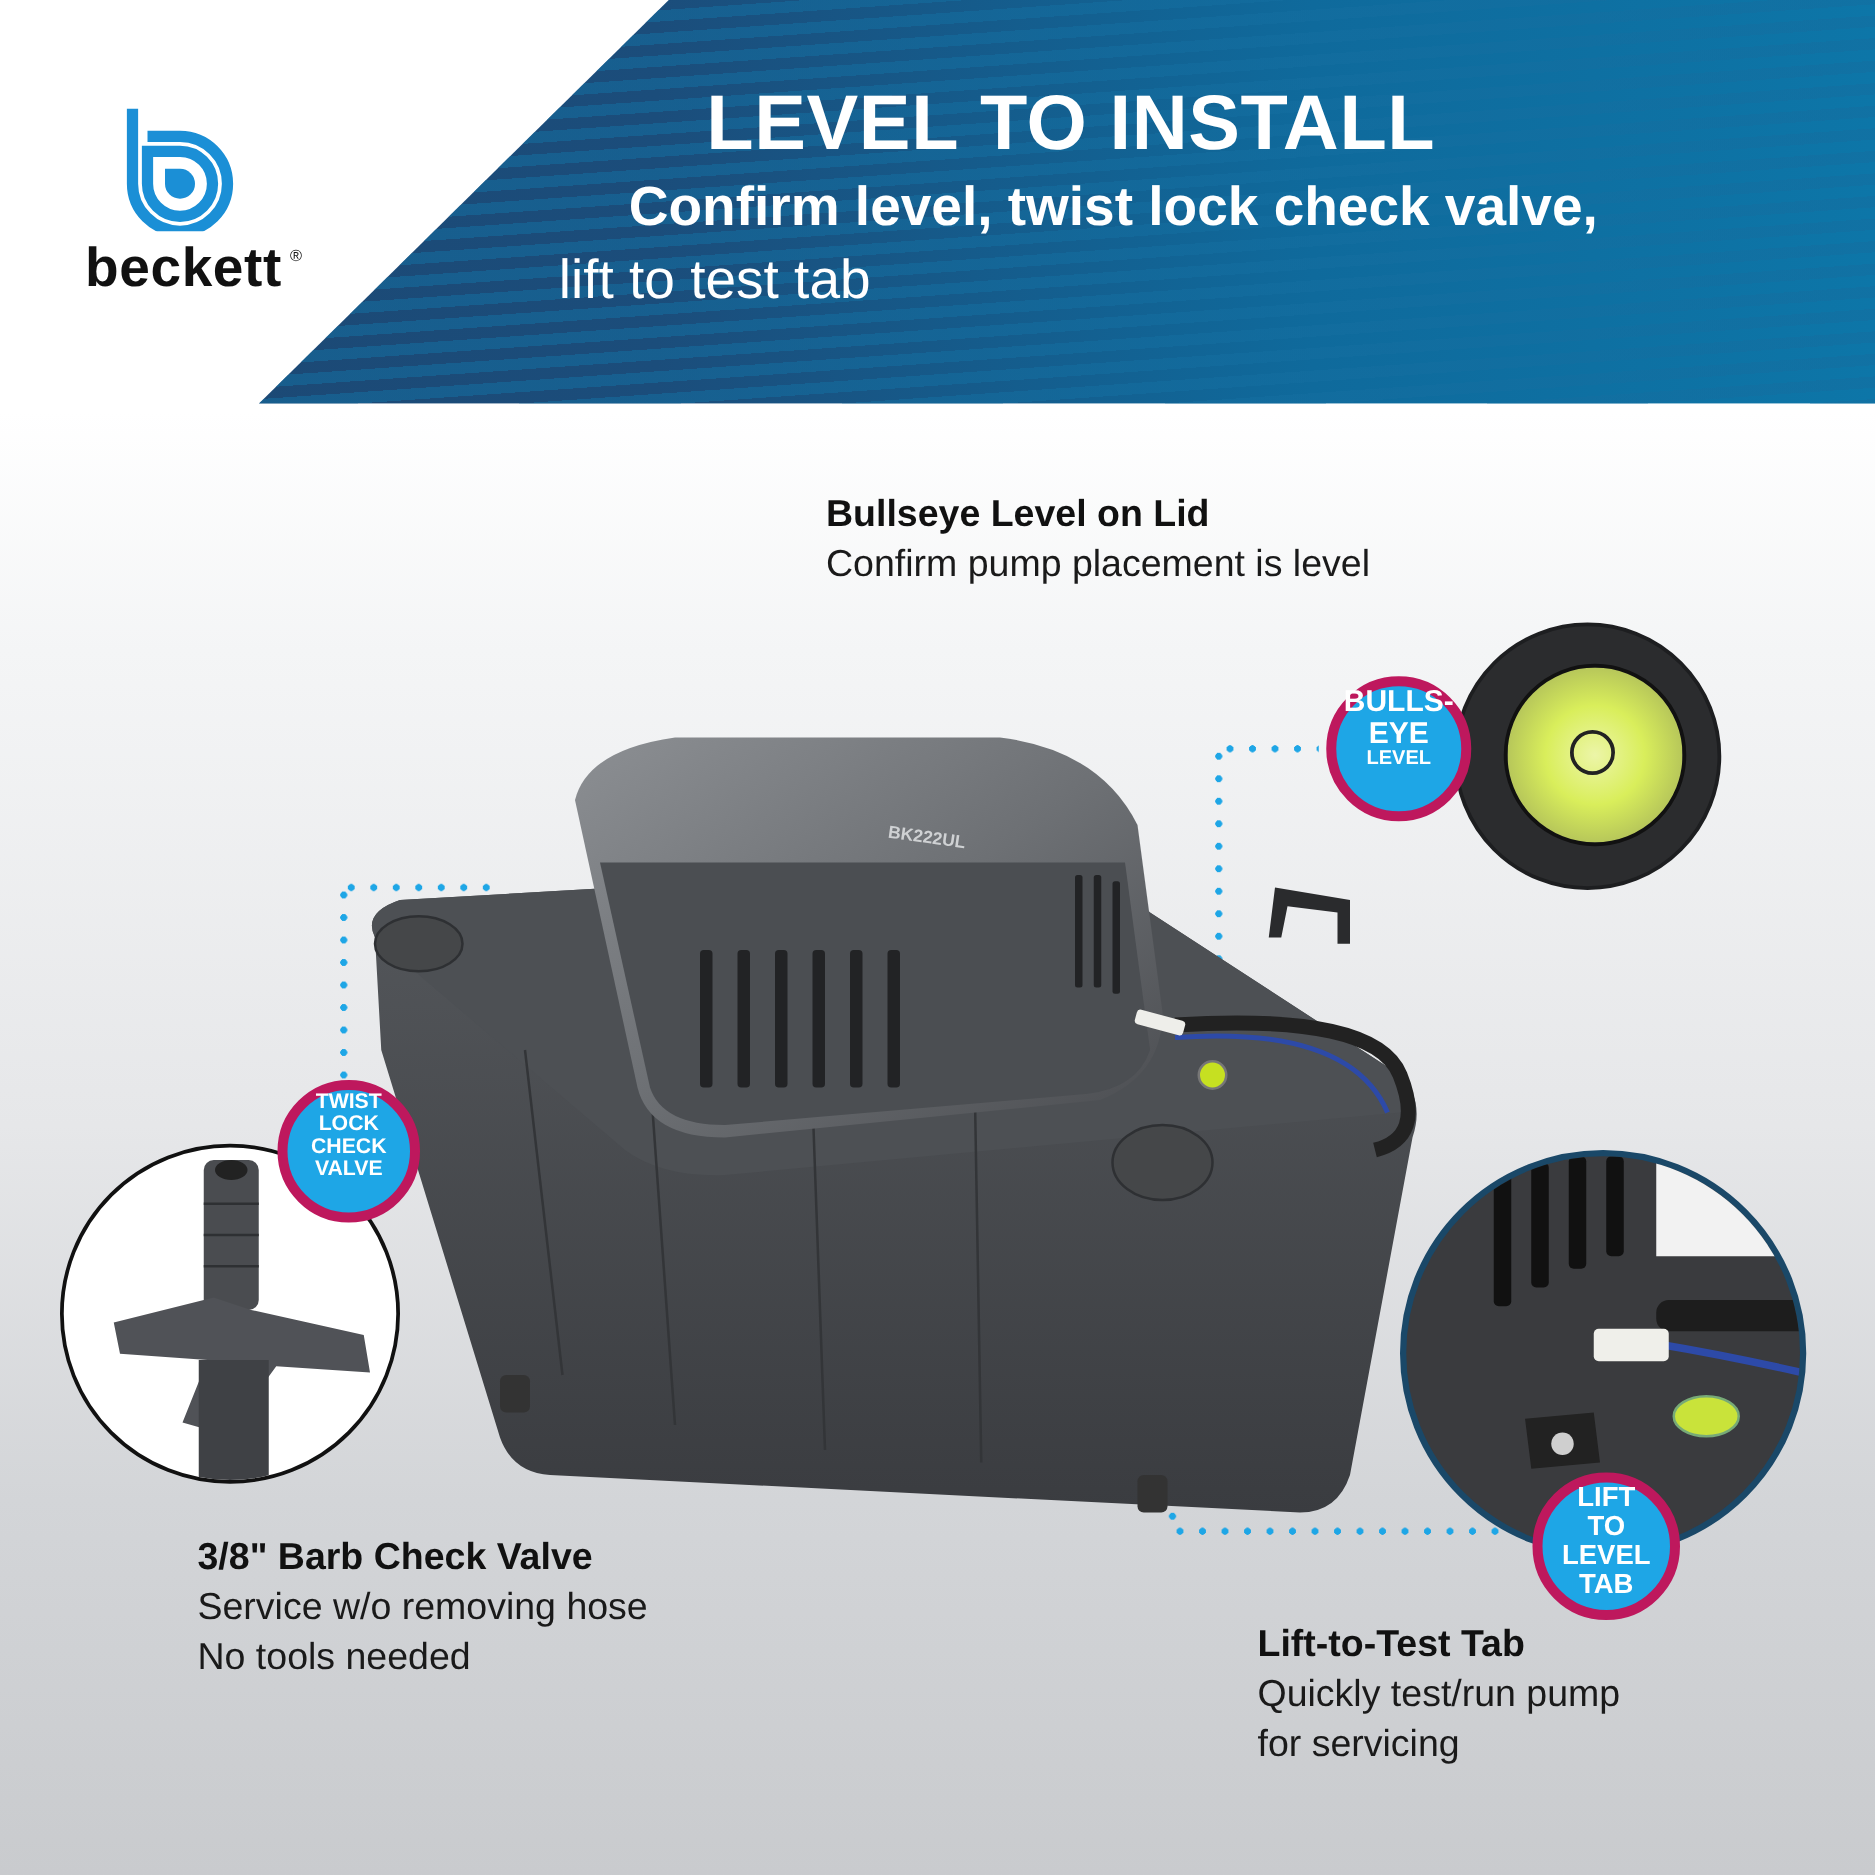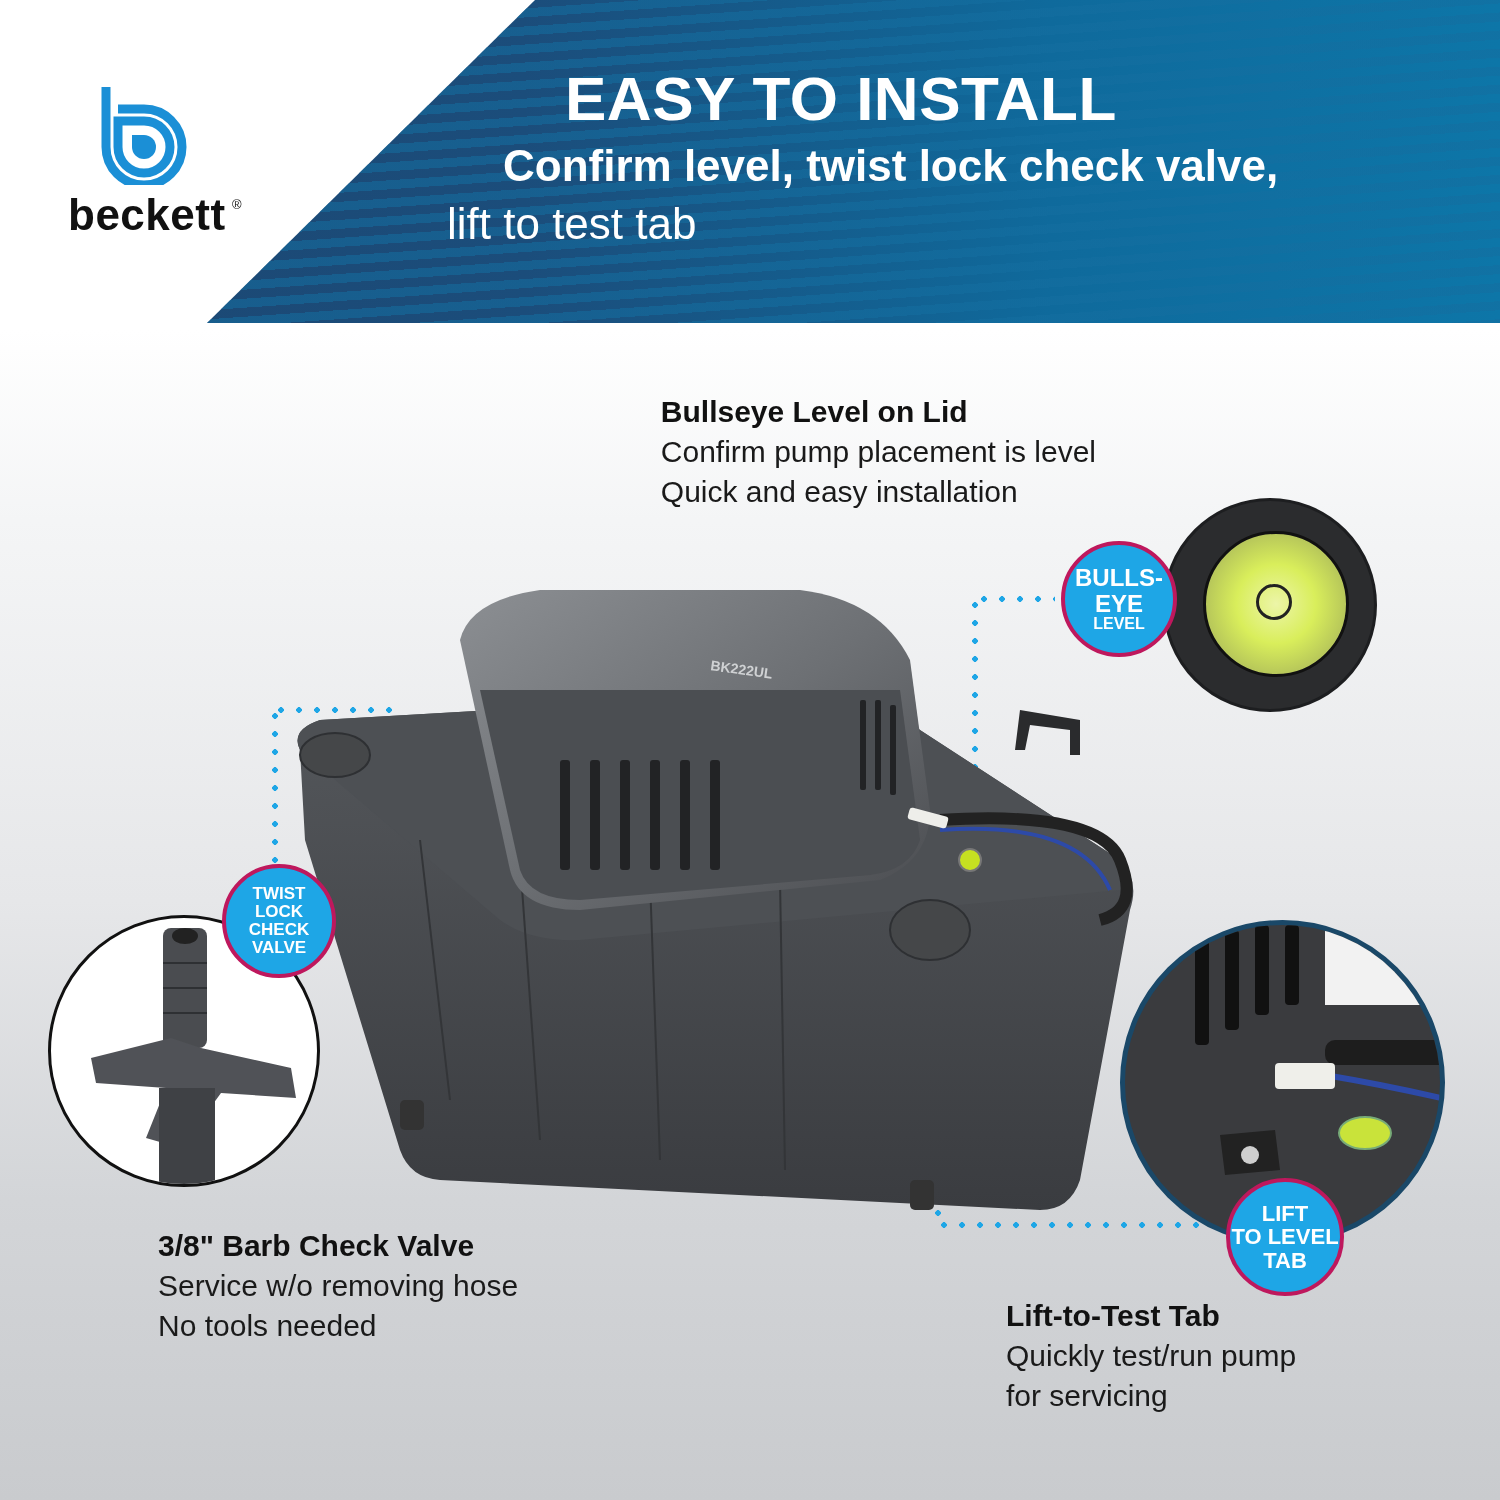--- a/index.html
+++ b/index.html
@@ -40,58 +40,57 @@
 
     
     .callout { position:absolute; color:#111; line-height:40px; }
     .callout .head { font-size:30px; font-weight:bold; }
     .callout .line { font-size:30px; color:#1a1a1a; }
     .callout.right-align { text-align:left; }
 
     
     .badge {
       position:absolute; border-radius:50%; background:#1ea6e6;
-      border:4px solid #be185d; color:#fff; font-weight:bold; text-align:center;
-      display:flex; flex-direction:column; align-items:center; justify-content:center;
+      border:8px solid #be185d; color:#fff; font-weight:bold; text-align:center;
+      display:flex; flex-direction:column; align-items:center; justify-content:flex-start;
       line-height:1.05; box-sizing:border-box;
     }
     .badge span { display:block; }
 
     
     .zoom-circle {
       position:absolute; border-radius:50%; overflow:hidden; box-sizing:border-box;
     }
 
     .dots-h { position:absolute; height:6px; background-image: radial-gradient(circle, #1ea6e6 2.6px, transparent 3px); background-size:18px 6px; background-repeat:repeat-x; }
     .dots-v { position:absolute; width:6px; background-image: radial-gradient(circle, #1ea6e6 2.6px, transparent 3px); background-size:6px 18px; background-repeat:repeat-y; }
 
     .product { position:absolute; left:280px; top:580px; width:900px; height:650px; }
   </style>
 </head>
 <body>
 
 <div class="banner"></div>
-<div class="banner-title">EASY TO INSTALL</div>
+<div class="banner-title">LEVEL TO INSTALL</div>
 <div class="banner-sub1">Confirm level, twist lock check valve,</div>
 <div class="banner-sub2">lift to test tab</div>
 
 <div class="logo">
   <svg class="logo-mark" viewBox="0 0 100 100">
     <path d="M12 2 V62 A38 38 0 1 0 50 24 H24" fill="none" stroke="#1b8fd6" stroke-width="9"></path>
     <path d="M24 36 H50 A26 26 0 1 1 24 62 Z" fill="none" stroke="#1b8fd6" stroke-width="9"></path>
     <path d="M38 50 H50 A12 12 0 1 1 38 62 Z" fill="#1b8fd6"></path>
   </svg>
   <div class="logo-text">beckett</div>
   <div class="logo-reg">®</div>
 </div>
 
 <div class="callout right-align" style="right:404px; top:392px;">
   <div class="head">Bullseye Level on Lid</div>
   <div class="line">Confirm pump placement is level</div>
-  <div class="line">Quick and easy installation</div>
 </div>
 
 <div class="dots-h" style="left:975px; top:596px; width:80px;"></div>
 <div class="dots-v" style="left:972px; top:596px; height:300px;"></div>
 <div class="dots-h" style="left:272px; top:707px; width:130px;"></div>
 <div class="dots-v" style="left:272px; top:707px; height:165px;"></div>
 <div class="dots-v" style="left:935px; top:880px; height:345px;"></div>
 <div class="dots-h" style="left:935px; top:1222px; width:290px;"></div>
 
 <svg class="product" viewBox="0 0 900 650">

